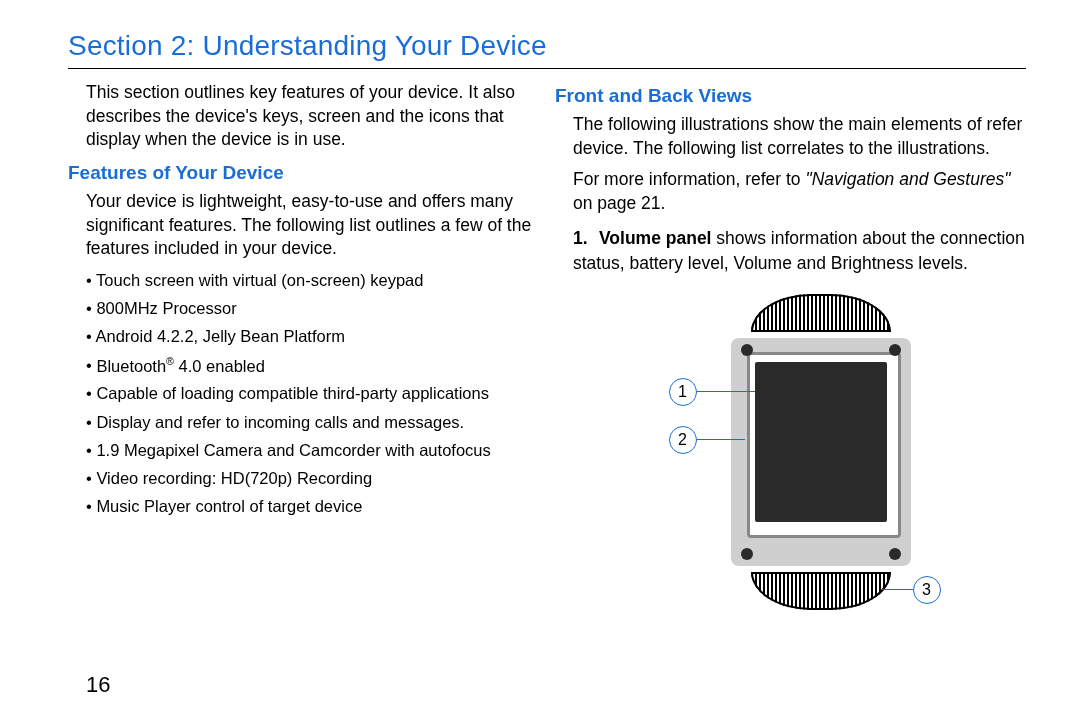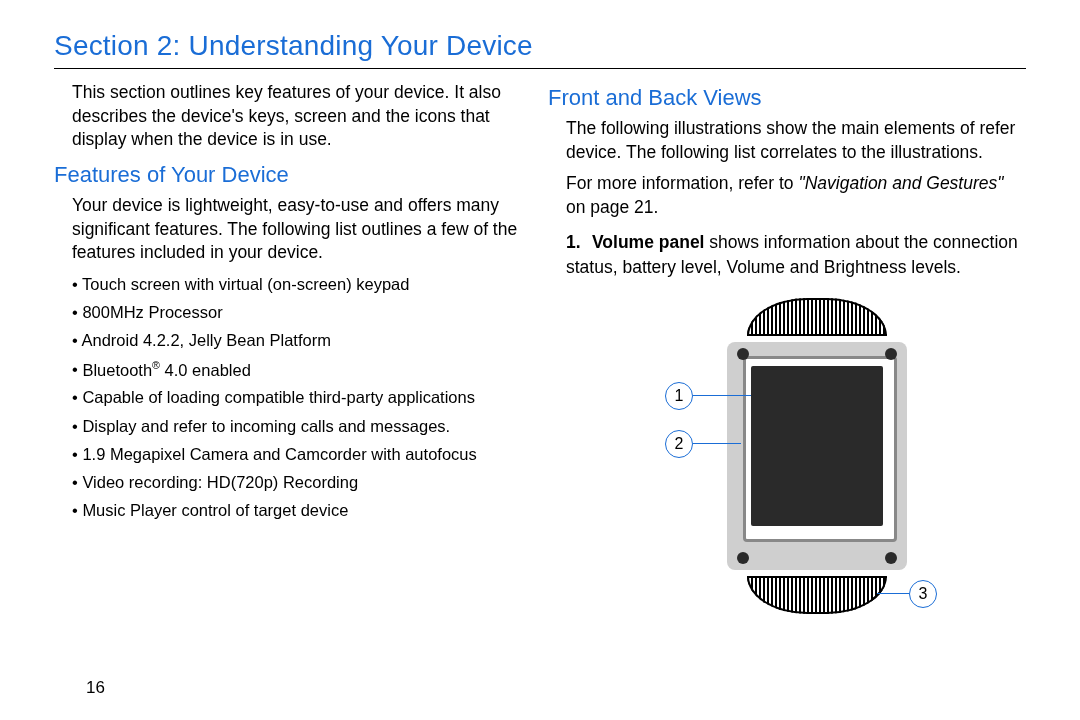--- a/index.html
+++ b/index.html
@@ -1,32 +1,32 @@
 <!DOCTYPE html>
 <html><head>
 <meta charset="utf-8">
 <style>
   html,body{margin:0;padding:0;width:1080px;height:720px;background:#fff;font-family:Arial,Helvetica,sans-serif;color:#000;}
-  .page{padding:30px 54px 0 54px;box-sizing:border-box;width:1080px;height:720px;position:relative;}
+  .page{padding:30px 54px 0 68px;box-sizing:border-box;width:1080px;height:720px;position:relative;}
   .section-title{font-size:28px;letter-spacing:.2px;color:#1a6dd6;font-weight:400;margin:0 0 6px 0;}
   .rule{border:none;border-top:1.5px solid #000;margin:2px 0 12px 0;}
   .cols{display:flex;gap:16px;}
   .col{flex:1;min-width:0;}
   .intro{font-size:17.5px;line-height:1.35;margin:0 0 10px 18px;font-family:Arial,Helvetica,sans-serif;}
-  .h2{font-size:22px;color:#1a6dd6;font-weight:400;margin:4px 0 6px 0;}
+  .h2{font-size:19px;color:#1a6dd6;font-weight:700;margin:4px 0 6px 0;}
   .body{font-size:17.5px;line-height:1.35;margin:0 0 8px 18px;}
   ul.features{list-style:none;padding:0;margin:4px 0 8px 18px;}
   ul.features li{font-size:16.5px;line-height:1.35;margin:6px 0;font-family:Arial,Helvetica,sans-serif;}
   ul.features li::before{content:"\2022  ";}
   .sup{font-size:.65em;vertical-align:super;}
   .ref-link{font-family:Arial,Helvetica,sans-serif;}
   .numlist{margin:10px 0 0 18px;font-size:17.5px;line-height:1.45;}
   .numlist .num{display:inline-block;width:26px;font-weight:700;}
   .numlist b{font-weight:700;}
-  .pagenum{position:absolute;left:86px;bottom:22px;font-size:17px;margin-top:16px;}
+  .pagenum{position:absolute;left:86px;bottom:22px;font-size:22px;margin-top:16px;}
   
   .illus{position:relative;width:360px;height:340px;margin:10px auto 0 auto;}
   .body-rect{position:absolute;left:120px;top:52px;width:180px;height:228px;background:#cfcfcf;border-radius:8px;}
   .screen{position:absolute;left:136px;top:66px;width:148px;height:180px;background:#fff;border:3px solid #888;border-radius:4px;}
   .screen-inner{position:absolute;left:144px;top:76px;width:132px;height:160px;background:#2a2a2a;border-radius:2px;}
   .screw{position:absolute;width:12px;height:12px;background:#2a2a2a;border-radius:50%;}
   .s-tl{left:130px;top:58px;} .s-tr{left:278px;top:58px;}
   .s-bl{left:130px;top:262px;} .s-br{left:278px;top:262px;}
   .band{position:absolute;left:140px;width:140px;height:38px;}
   .band-top{top:8px;border-top-left-radius:60px 38px;border-top-right-radius:60px 38px;background:repeating-linear-gradient(90deg,#000 0 2px,#fff 2px 4px);}

